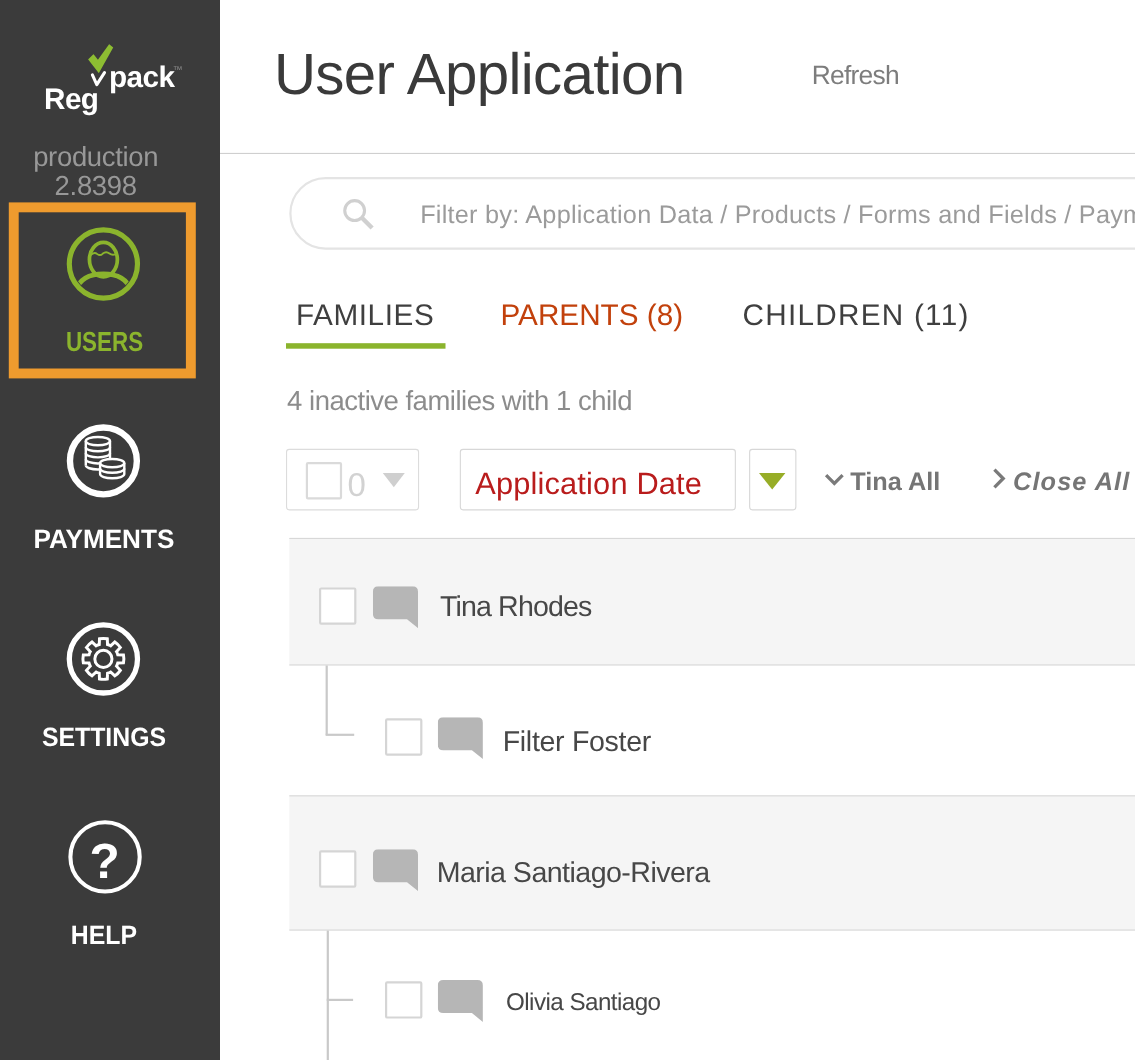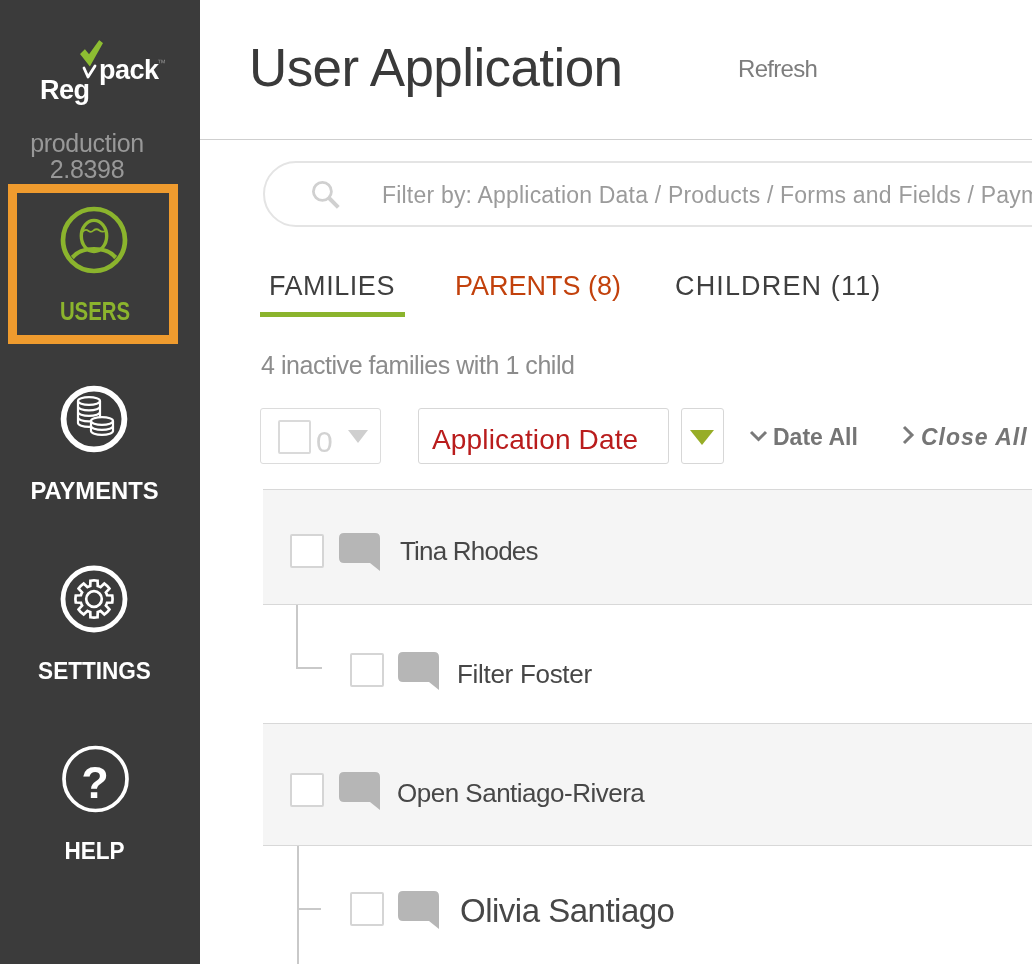--- a/index.html
+++ b/index.html
@@ -94,21 +94,21 @@
 
 <div class="abs" style="left:418px;top:408px;width:251px;height:56px;border:1.5px solid #d7d7d7;border-radius:3px;background:#fff;"></div>
 <div class="abs" style="left:432px;top:426px;color:#b91c1c;font-size:28px;line-height:28px;letter-spacing:0.15px;">Application Date</div>
 
 <div class="abs" style="left:681px;top:408px;width:43px;height:56px;border:1.5px solid #d7d7d7;border-radius:3px;background:#fff;"></div>
 <div class="abs" style="left:690px;top:430px;width:0;height:0;border-left:12px solid transparent;border-right:12px solid transparent;border-top:15px solid #97ad27;"></div>
 
 <svg class="abs" style="left:749px;top:429px;" width="19" height="14" viewBox="0 0 19 14">
   <polyline points="2,3 9.5,10.5 17,3" fill="none" stroke="#7a7a7a" stroke-width="3"></polyline>
 </svg>
-<div class="abs" style="left:773px;top:425px;color:#757575;font-size:23px;font-weight:bold;line-height:24px;">Date All</div>
+<div class="abs" style="left:773px;top:425px;color:#757575;font-size:23px;font-weight:bold;line-height:24px;">Tina All</div>
 <svg class="abs" style="left:901px;top:425px;" width="15" height="20" viewBox="0 0 15 20">
   <polyline points="3,2 11,10 3,18" fill="none" stroke="#7a7a7a" stroke-width="3"></polyline>
 </svg>
 <div class="abs" style="left:921px;top:425px;color:#757575;font-size:23px;font-weight:bold;line-height:24px;letter-spacing:1px;font-style:italic;">Close All</div>
 
 <div class="abs" style="left:263px;top:489px;width:769px;height:116px;background:#f5f5f5;border-top:1px solid #d8d8d8;border-bottom:1px solid #d8d8d8;"></div>
 <div class="abs" style="left:290px;top:534px;width:34px;height:34px;border:2px solid #d5d5d5;border-radius:2px;background:#fff;"></div>
 <svg class="abs" style="left:339px;top:533px;" width="41" height="38" viewBox="0 0 41 38">
   <path d="M5,0 H36 Q41,0 41,5 V38 L31,30 H5 Q0,30 0,25 V5 Q0,0 5,0 Z" fill="#b6b6b6"></path>
 </svg>
@@ -120,21 +120,21 @@
 <svg class="abs" style="left:398px;top:652px;" width="41" height="38" viewBox="0 0 41 38">
   <path d="M5,0 H36 Q41,0 41,5 V38 L31,30 H5 Q0,30 0,25 V5 Q0,0 5,0 Z" fill="#b6b6b6"></path>
 </svg>
 <div class="abs" style="left:457px;top:661px;color:#474747;font-size:26px;line-height:27px;letter-spacing:-0.3px;">Filter Foster</div>
 
 <div class="abs" style="left:263px;top:723px;width:769px;height:123px;background:#f5f5f5;border-top:1px solid #d8d8d8;border-bottom:1px solid #d8d8d8;"></div>
 <div class="abs" style="left:290px;top:773px;width:34px;height:34px;border:2px solid #d5d5d5;border-radius:2px;background:#fff;"></div>
 <svg class="abs" style="left:339px;top:772px;" width="41" height="38" viewBox="0 0 41 38">
   <path d="M5,0 H36 Q41,0 41,5 V38 L31,30 H5 Q0,30 0,25 V5 Q0,0 5,0 Z" fill="#b6b6b6"></path>
 </svg>
-<div class="abs" style="left:397px;top:780px;color:#474747;font-size:26px;line-height:27px;letter-spacing:-0.5px;">Open Santiago-Rivera</div>
+<div class="abs" style="left:397px;top:780px;color:#474747;font-size:26px;line-height:27px;letter-spacing:-0.5px;">Maria Santiago-Rivera</div>
 
 <div class="abs" style="left:297px;top:846px;width:1.5px;height:118px;background:#c9c9c9;"></div>
 <div class="abs" style="left:297px;top:908px;width:24px;height:1.5px;background:#c9c9c9;"></div>
 <div class="abs" style="left:350px;top:892px;width:34px;height:34px;border:2px solid #d5d5d5;border-radius:2px;background:#fff;"></div>
 <svg class="abs" style="left:398px;top:891px;" width="41" height="38" viewBox="0 0 41 38">
   <path d="M5,0 H36 Q41,0 41,5 V38 L31,30 H5 Q0,30 0,25 V5 Q0,0 5,0 Z" fill="#b6b6b6"></path>
 </svg>
-<div class="abs" style="left:460px;top:897px;color:#474747;font-size:33px;line-height:27px;letter-spacing:-0.5px;">Olivia Santiago</div>
+<div class="abs" style="left:460px;top:897px;color:#474747;font-size:22px;line-height:27px;letter-spacing:-0.5px;">Olivia Santiago</div>
 
 </body></html>

